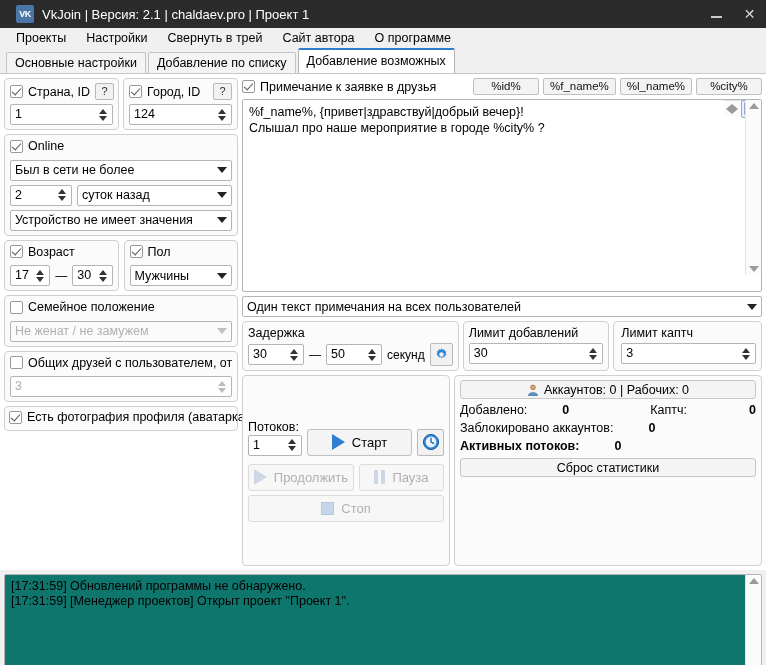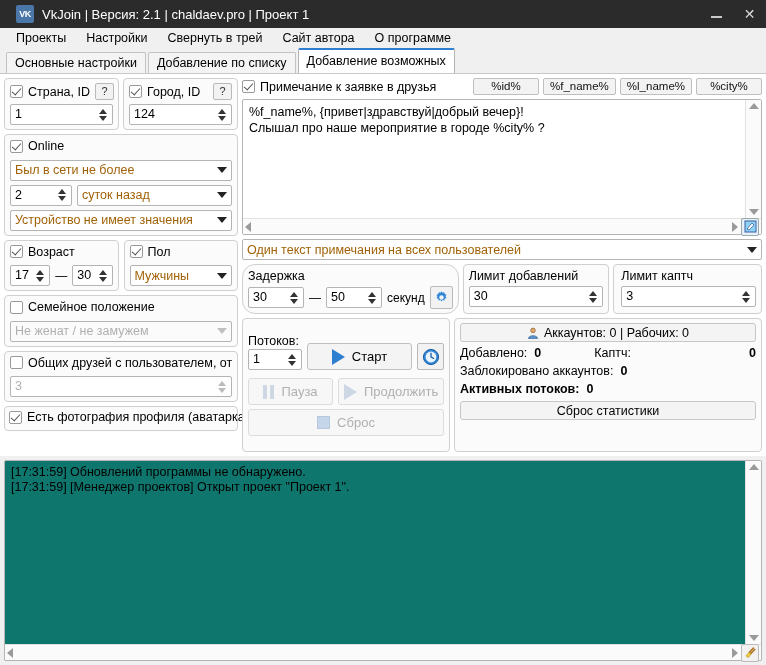--- a/index.html
+++ b/index.html
@@ -50,21 +50,21 @@
     margin-right:2px;border-radius:2px 2px 0 0;color:#000;white-space:nowrap;
   }
   .tab.active{
     height:25px;line-height:22px;background:#ffffff;border-color:#b5b5b5;
     border-top:2px solid #2f7fd0;font-size:12.5px;position:relative;z-index:2;
   }
 
   
   .content{
     background:#ffffff;border-top:1px solid #c8c8c8;
-    height:383px;position:relative;padding:4px;
+    height:497px;position:relative;padding:4px;
     display:flex;gap:4px;
   }
   .col-left{ width:234px; flex:0 0 234px; display:flex; flex-direction:column; gap:4px;}
   .col-right{ flex:1; display:flex; flex-direction:column; gap:4px;}
 
   
   .gb{
     border:1px solid #d0d0d0;border-radius:4px;background:#fbfbfb;
     padding:4px 5px;
   }
@@ -96,21 +96,21 @@
   .ar-up,.ar-dn{ width:0;height:0;border-left:4px solid transparent;border-right:4px solid transparent;}
   .ar-up{ border-bottom:5px solid #333; }
   .ar-dn{ border-top:5px solid #333; }
   .spin.dim .ar-up{border-bottom-color:#bbb}
   .spin.dim .ar-dn{border-top-color:#bbb}
 
   
   .sel{
     border:1px solid #b4b4b4;background:#fff;height:21px;border-radius:2px;
     display:flex;align-items:center;padding:0 4px;font-size:12.5px;
-    justify-content:space-between;color:#a16207;
+    justify-content:space-between;color:#000000;
   }
   .sel.dim{ color:#b0b0b0; background:#fbfbfb; }
   .sel .cap{ overflow:hidden;white-space:nowrap;text-overflow:ellipsis; }
   .sel .chev{
     width:0;height:0;border-left:5px solid transparent;border-right:5px solid transparent;
     border-top:6px solid #222;margin-left:6px;flex:0 0 auto;
   }
   .sel.dim .chev{ border-top-color:#c0c0c0; }
 
   .help-btn{
@@ -119,21 +119,21 @@
   }
 
   
   .macro{
     border:1px solid #bfbfbf;background:#f3f3f3;border-radius:2px;height:17px;
     font-size:11.5px;line-height:15px;text-align:center;padding:0 6px;color:#111;
     white-space:nowrap;
   }
   .note-area{
     border:1px solid #b4b4b4;background:#fff;flex:1;position:relative;
-    display:flex;flex-direction:column;min-height:0;border-radius:2px;
+    display:flex;flex-direction:row;min-height:0;border-radius:2px;
   }
   .note-text{
     padding:4px 6px;font-size:12.5px;line-height:16px;white-space:pre-wrap;
     flex:1;overflow:hidden;
   }
   .vsb{
     position:absolute;right:0;top:0;bottom:16px;width:16px;background:#fbfbfb;
     border-left:1px solid #e2e2e2;display:flex;flex-direction:column;
     align-items:center;justify-content:space-between;padding:3px 0;
   }
@@ -171,21 +171,21 @@
   .tri.dis{ border-left-color:#cdd8e4; }
   .pause-g{display:flex;gap:3px;}
   .pause-g i{display:block;width:4px;height:14px;background:#cdd8e4;}
   .stop-sq{width:13px;height:13px;background:#c6d6ea;border:1px solid #b6c8de;}
 
   
   .stat-hdr{
     border:1px solid #c7c7c7;background:#f4f4f4;border-radius:3px;height:19px;
     display:flex;align-items:center;justify-content:center;gap:5px;font-size:12.5px;
   }
-  .stat-row{ display:flex;align-items:center;font-size:12.5px;margin-top:4px; }
+  .stat-row{ display:flex;align-items:center;font-size:12.5px;margin-top:4px;gap:28px; }
   .stat-row .k{ }
   .stat-row .v{ font-weight:bold;margin-left:7px; }
   .stat-row.bold .k{ font-weight:bold; }
   .reset-btn{
     border:1px solid #c7c7c7;background:#f4f4f4;border-radius:3px;height:19px;
     display:flex;align-items:center;justify-content:center;font-size:12.5px;margin-top:5px;
   }
 
   
   .logwrap{ padding:4px; height:calc(665px - 28px - 20px - 25px - 383px); }
@@ -400,21 +400,21 @@
         </div>
       </div>
     </div>
 
     <div class="sel">
       <span class="cap">Один текст примечания на всех пользователей</span>
       <span class="chev"></span>
     </div>
 
     <div class="three">
-      <div class="gb" style="flex:0 0 208px;border-radius:13px;">
+      <div class="gb" style="flex:0 0 208px;">
         <span class="gb-lab">Задержка</span>
         <div class="row">
           <div class="spin" style="width:56px;flex:0 0 56px;">
             <div class="val">30</div>
             <div class="arrows">
                 <i class="ar-up"></i>
                 <i class="ar-dn"></i>
               </div>
           </div>
           <span>—</span>
@@ -478,35 +478,35 @@
           </div>
           <div class="icon-btn" style="width:27px;height:27px;">
             <svg width="18" height="18" viewBox="0 0 18 18">
               <circle cx="9" cy="9" r="7.6" fill="#2f86d8" stroke="#1d5f9e"></circle>
               <circle cx="9" cy="9" r="5.4" fill="#eaf4fd"></circle>
               <path d="M9 9 L9 5.2 M9 9 L11.6 10.4" stroke="#1d5f9e" stroke-width="1.3" fill="none" stroke-linecap="round"></path>
             </svg>
           </div>
         </div>
         <div class="row">
+          <div class="btn dis" style="flex:1.25;min-width:0;">
+            <i class="tri dis"></i>
+            <span>Продолжить</span>
+          </div>
           <div class="btn dis" style="flex:1;min-width:0;">
             <span class="pause-g">
                 <i></i>
                 <i></i>
               </span>
             <span>Пауза</span>
           </div>
-          <div class="btn dis" style="flex:1.25;min-width:0;">
-            <i class="tri dis"></i>
-            <span>Продолжить</span>
-          </div>
         </div>
         <div class="btn dis">
           <span class="stop-sq"></span>
-          <span>Сброс</span>
+          <span>Стоп</span>
         </div>
       </div>
 
       <div class="gb" style="flex:1;min-width:0;">
         <div class="stat-hdr">
           <svg width="12" height="12" viewBox="0 0 12 12">
             <circle cx="6" cy="3.4" r="2.3" fill="#e0a96d" stroke="#8a5a2b" stroke-width="0.7"></circle>
             <path d="M1.4 11.4 C1.8 7.8 10.2 7.8 10.6 11.4 Z" fill="#5b9bd5" stroke="#2f5f8f" stroke-width="0.7"></path>
           </svg>
           <span>Аккаунтов: 0 | Рабочих: 0</span>

